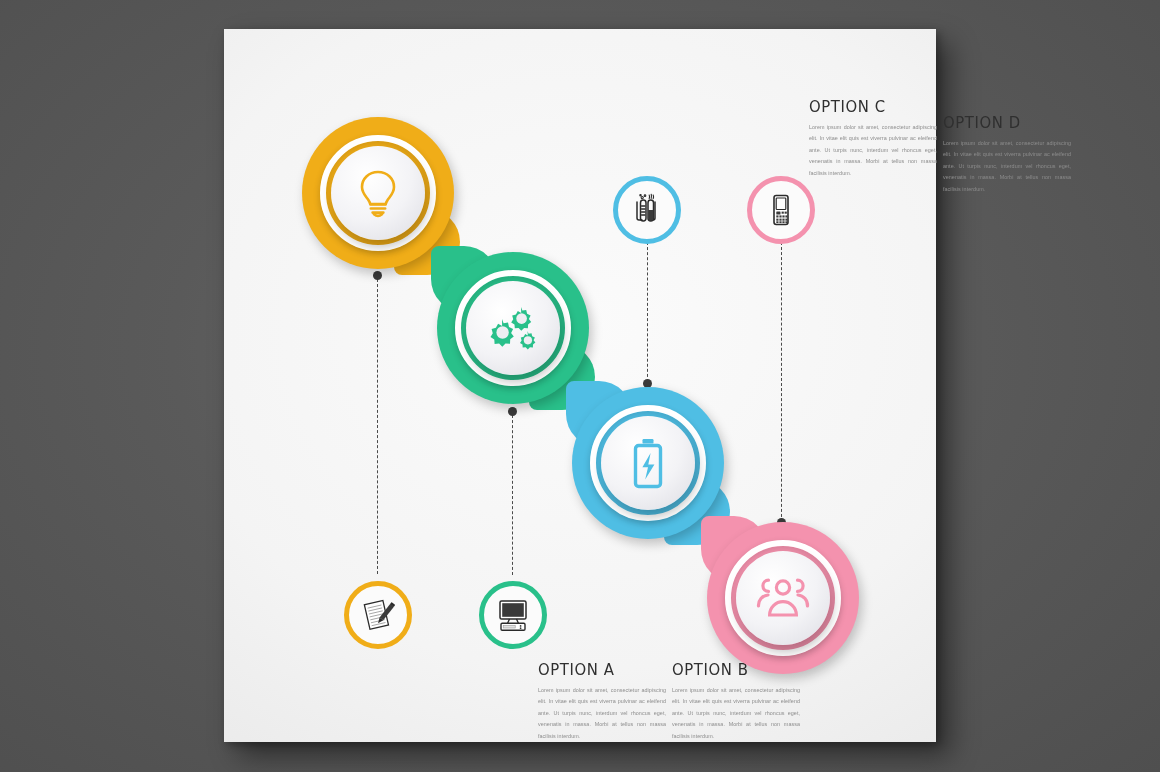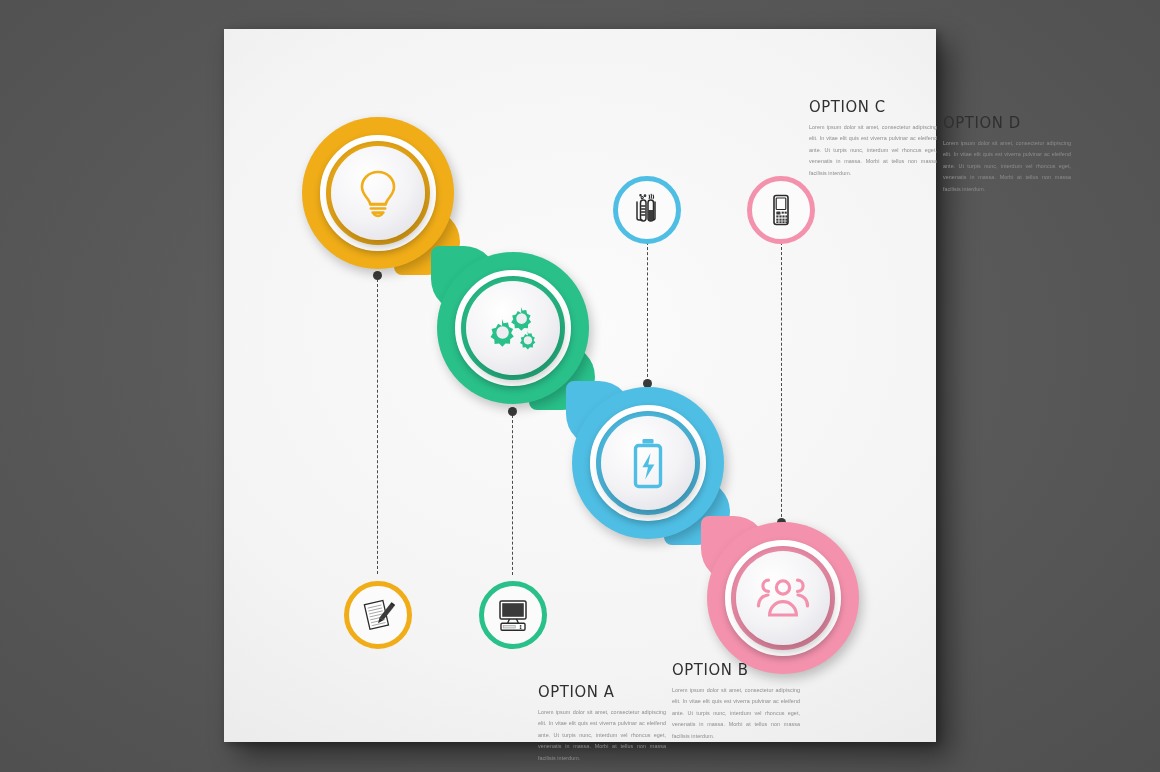--- a/index.html
+++ b/index.html
@@ -45,21 +45,21 @@
     font-size: 5.4px;
     line-height: 11.4px;
     color: #8d8d8d;
     text-align: justify;
     text-align-last: left;
     letter-spacing: 0.05px;
   }
 
   #tb-c { left: 585px; top: 68px; }
   #tb-d { left: 719px; top: 84px; }
-  #tb-a { left: 314px; top: 653px; }
+  #tb-a { left: 314px; top: 631px; }
   #tb-b { left: 448px; top: 631px; }
 
   
   .dash {
     position: absolute;
     border-left: 1.6px dashed #4a4a4a;
     width: 0;
   }
   .dot {
     position: absolute;

